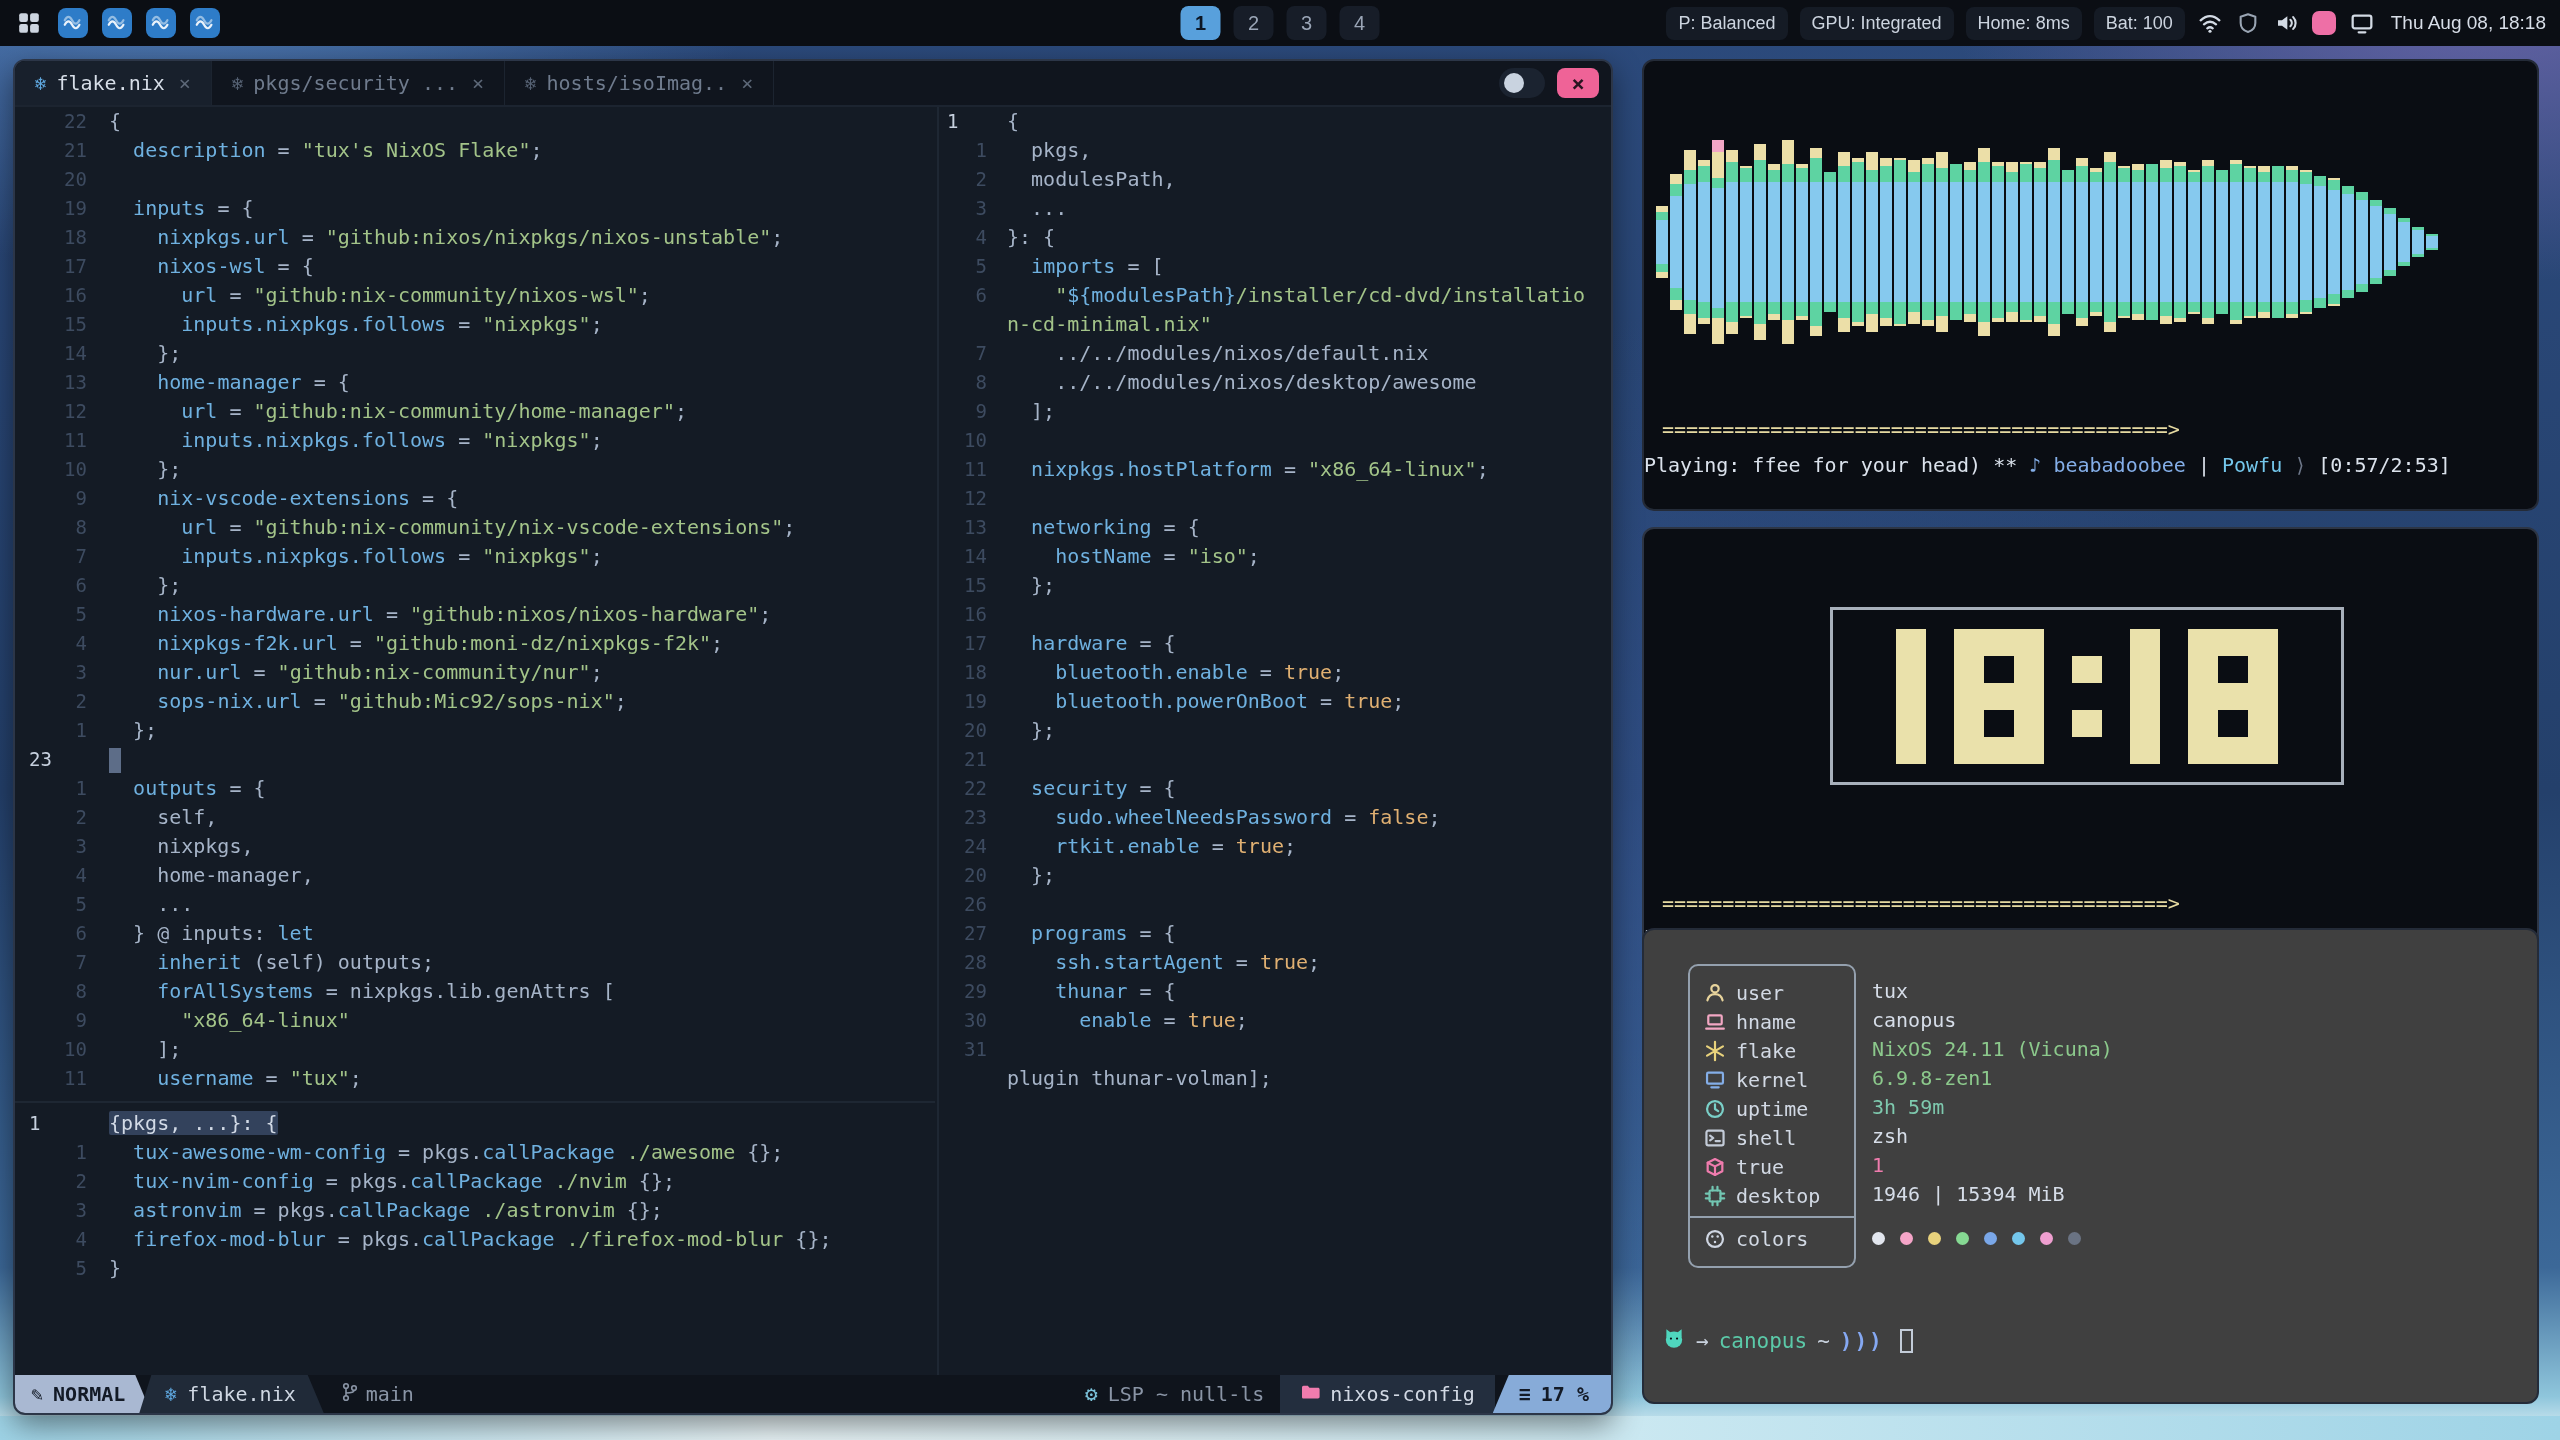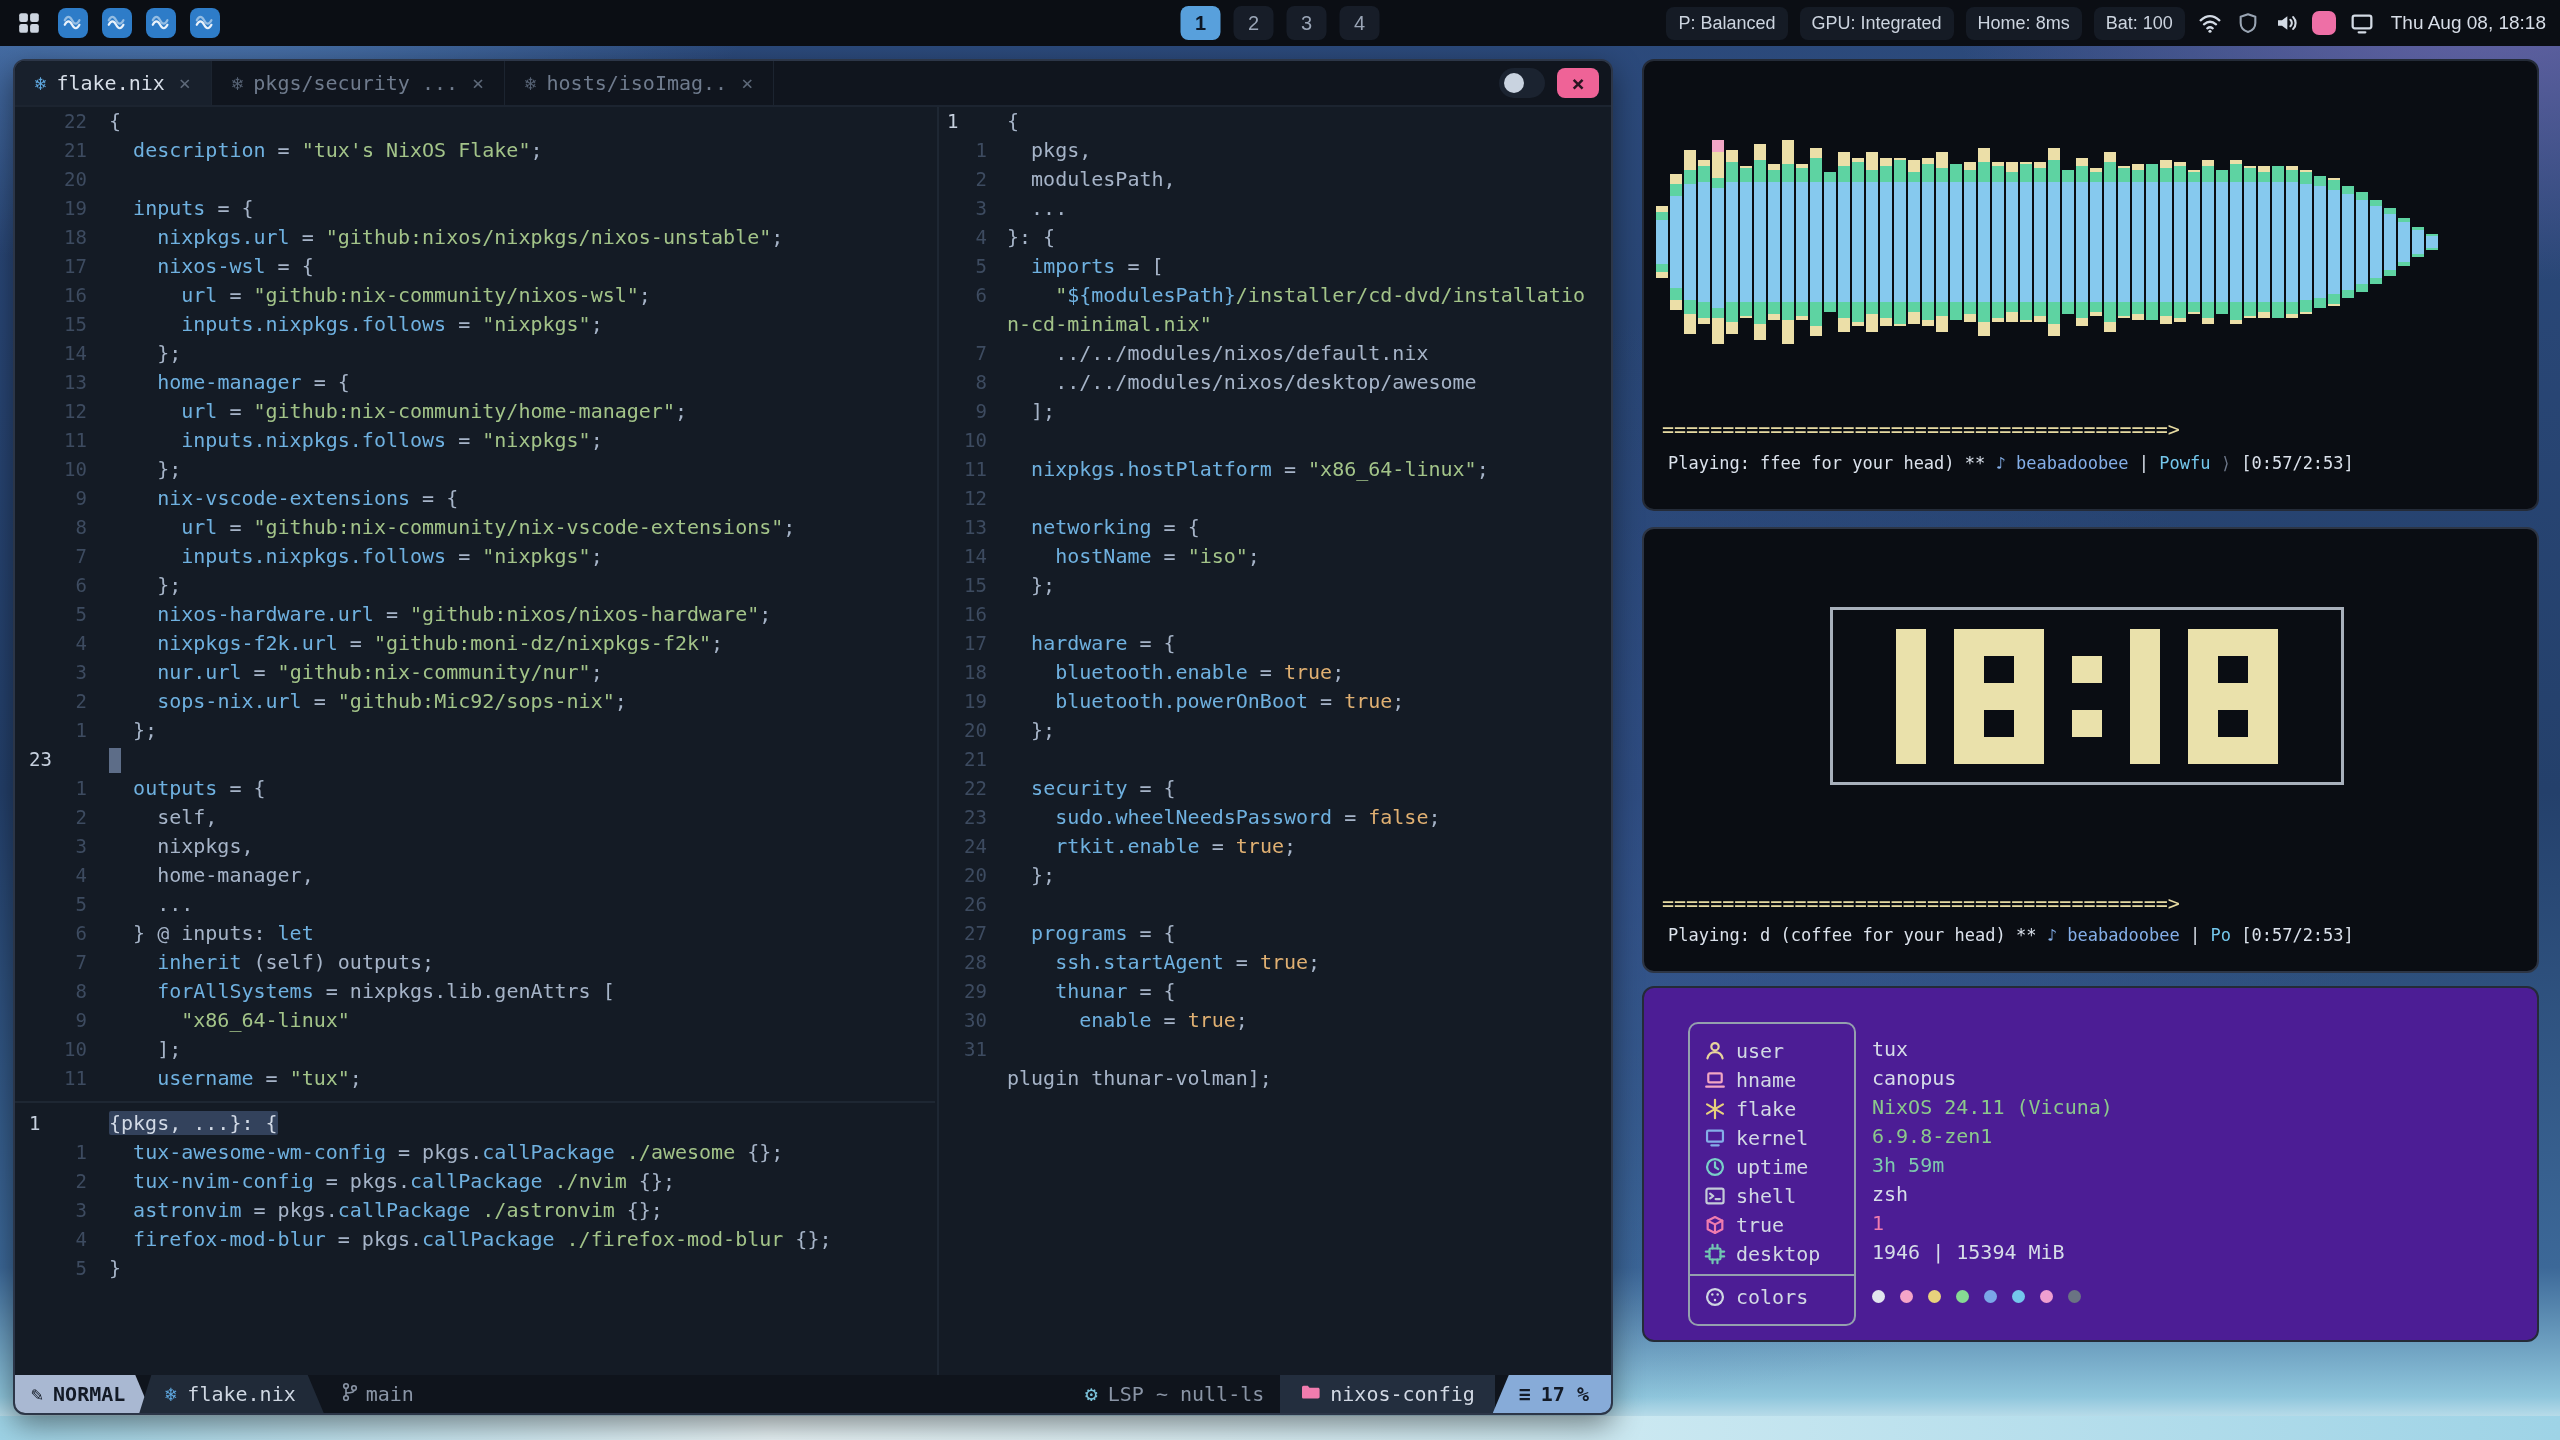--- a/index.html
+++ b/index.html
@@ -25,21 +25,21 @@
   .pill{background:#151b25;border-radius:8px;padding:6px 12px;color:#ccd4df;font-size:18px;font-family:"Liberation Sans",sans-serif;white-space:nowrap}
   .tbicon{width:26px;height:26px;display:flex;align-items:center;justify-content:center}
   .pinkind{width:24px;height:24px;border-radius:7px;background:#ee6fa6}
   .tb-date{color:#d8dee8;font-size:19px;font-family:"Liberation Sans",sans-serif;margin-left:4px;white-space:nowrap}
 
   
   .win{position:absolute;border-radius:12px;overflow:hidden}
   .editor{left:13px;top:59px;width:1600px;height:1356px;background:#141b25;border:2px solid #2c3648;box-shadow:0 10px 30px rgba(0,0,0,.45)}
   .vis{left:1642px;top:59px;width:897px;height:452px;background:#0a0d13;border:2px solid #242b38}
   .clockwin{left:1642px;top:527px;width:897px;height:446px;background:#0a0d13;border:2px solid #2d3544}
-  .fetchwin{left:1642px;top:986px;width:897px;height:356px;background:#4c1d95;border:2px solid #242b38}
+  .fetchwin{left:1642px;top:928px;width:897px;height:476px;background:#404040;border:2px solid #242b38}
 
   
   .tabbar{position:absolute;left:0;top:0;right:0;height:46px;background:#10151e;border-bottom:2px solid #1c2430;display:flex;align-items:stretch}
   .tabs{display:flex}
   .tab{display:flex;align-items:center;gap:10px;padding:0 20px;font-size:20px;color:#6f7b8d;border-right:1px solid #1c2430;white-space:nowrap}
   .tab.active{background:#18202c;color:#d7dee8}
   .tab .tabicon{color:#566274;font-size:19px}
   .tab.active .tabicon{color:#5fa8e0}
   .tabx{color:#5d6878;font-size:20px;margin-left:4px}
   .tabspace{flex:1}
@@ -76,21 +76,21 @@
   .sl-lsp{display:flex;align-items:center;gap:10px;color:#8a95a6;padding:0 16px}
   .sl-lsp .gearic{color:#7bc2da;font-size:21px}
   .sl-proj{background:#232e3e;color:#d2d9e4;display:flex;align-items:center;gap:10px;padding:0 20px}
   .sl-scroll{background:#87abd8;color:#131a26;font-weight:bold;display:flex;align-items:center;gap:10px;padding:0 22px 0 26px;clip-path:polygon(16px 0,100% 0,100% 100%,0 100%);margin-left:-2px}
 
   
   .bars{position:absolute;left:12px;top:16px;width:870px;height:330px;display:flex;align-items:center;gap:2px}
   .bcol{width:12px;flex:0 0 12px;display:flex;flex-direction:column}
   .seg-c{background:#ecdfa8}.seg-g{background:#5ed3a2}.seg-b{background:#86c9ee}.seg-p{background:#f2a6c6}
   .progress{position:absolute;left:18px;color:#e6daa2;font-size:20px;white-space:pre}
-  .playing{position:absolute;left:24px;font-size:17px;white-space:pre;color:#dbe2ec}
+  .playing{position:absolute;left:0;font-size:20px;white-space:pre;color:#dbe2ec}
   .vis .progress{top:356px}.vis .playing{top:392px}
   .clockwin .progress{top:362px}.clockwin .playing{top:396px}
   .pt-text{color:#dbe2ec}.pt-note{color:#84aee8}.pt-artist{color:#84aee8}.pt-artist2{color:#74c7ec}.pt-dim{color:#6d7789}
 
   
   .clockbox{position:absolute;left:186px;top:78px;width:514px;height:178px;border:3px solid #a8b0bb;display:flex;align-items:center;justify-content:center;gap:28px}
   .digit{display:grid}
   .dcell{width:30px;height:27px}
   .dcell.on{background:#eae1ab}
   .clockdate{position:absolute;left:0;width:100%;top:284px;text-align:center;color:#ccd4de;font-size:20px}

